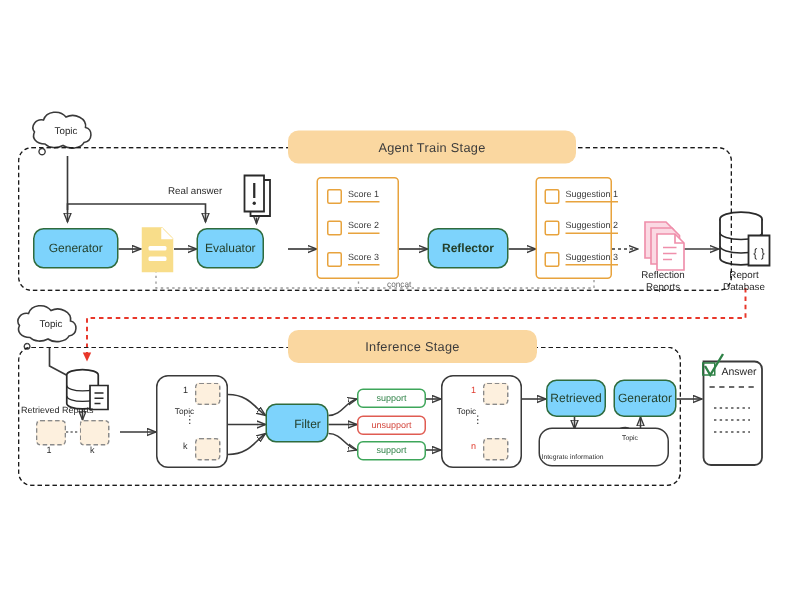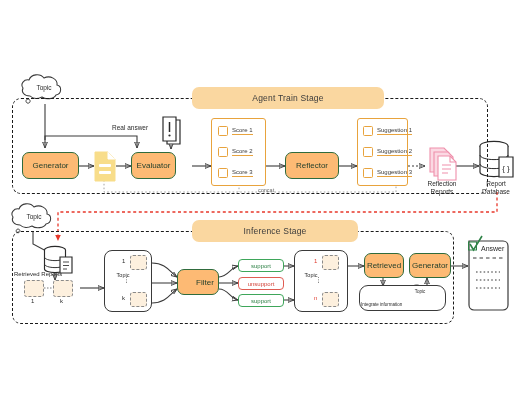--- a/index.html
+++ b/index.html
@@ -9,21 +9,21 @@
   .abs{position:absolute;box-sizing:border-box;}
 
   
   .stage-box{border:1.4px dashed #1a1a1a;border-radius:9px;background:transparent;}
 
   
   .banner{background:#fad7a0;border-radius:7px;display:flex;align-items:center;
           justify-content:center;color:#3b3b3b;font-size:8.5px;letter-spacing:.2px;}
 
   
-  .mod{background:#fdba74;border:1.3px solid #2f6b3d;border-radius:7px;
+  .mod{background:#7dd3fc;border:1.3px solid #2f6b3d;border-radius:7px;
        display:flex;align-items:center;justify-content:center;
        color:#24402c;font-size:8px;}
 
   
   .panel{border:1.5px solid #e8a33d;border-radius:3px;background:#fff;}
   .panel-row{position:absolute;display:flex;align-items:center;gap:4px;}
   .chk{width:8px;height:8px;border:1.4px solid #e8a33d;border-radius:1.5px;background:#fff;}
   .panel-label{font-size:6px;color:#3a3a3a;border-bottom:1px solid #e8a33d;
                padding-bottom:1px;white-space:nowrap;}
 
@@ -228,21 +228,21 @@
   <div class="abs lbl" style="left:112px;top:124px;">Real answer</div>
 
   <div class="abs mod" style="left:22px;top:152px;width:57px;height:27px;">
     <span>Generator</span>
   </div>
 
   <div class="abs mod" style="left:131px;top:152px;width:45px;height:27px;">
     <span>Evaluator</span>
   </div>
 
-  <div class="abs mod" style="left:285px;top:152px;width:54px;height:27px;">
+  <div class="abs mod" style="left:285px;top:152px;width:54px;height:27px;font-weight:bold;">
     <span>Reflector</span>
   </div>
 
   <div class="abs panel" style="left:211px;top:118px;width:55px;height:68px;">
     <div class="panel-row" style="left:6px;top:7px;">
       <span class="chk"></span>
       <span class="panel-label">Score 1</span>
     </div>
     <div class="panel-row" style="left:6px;top:28px;">
       <span class="chk"></span>

